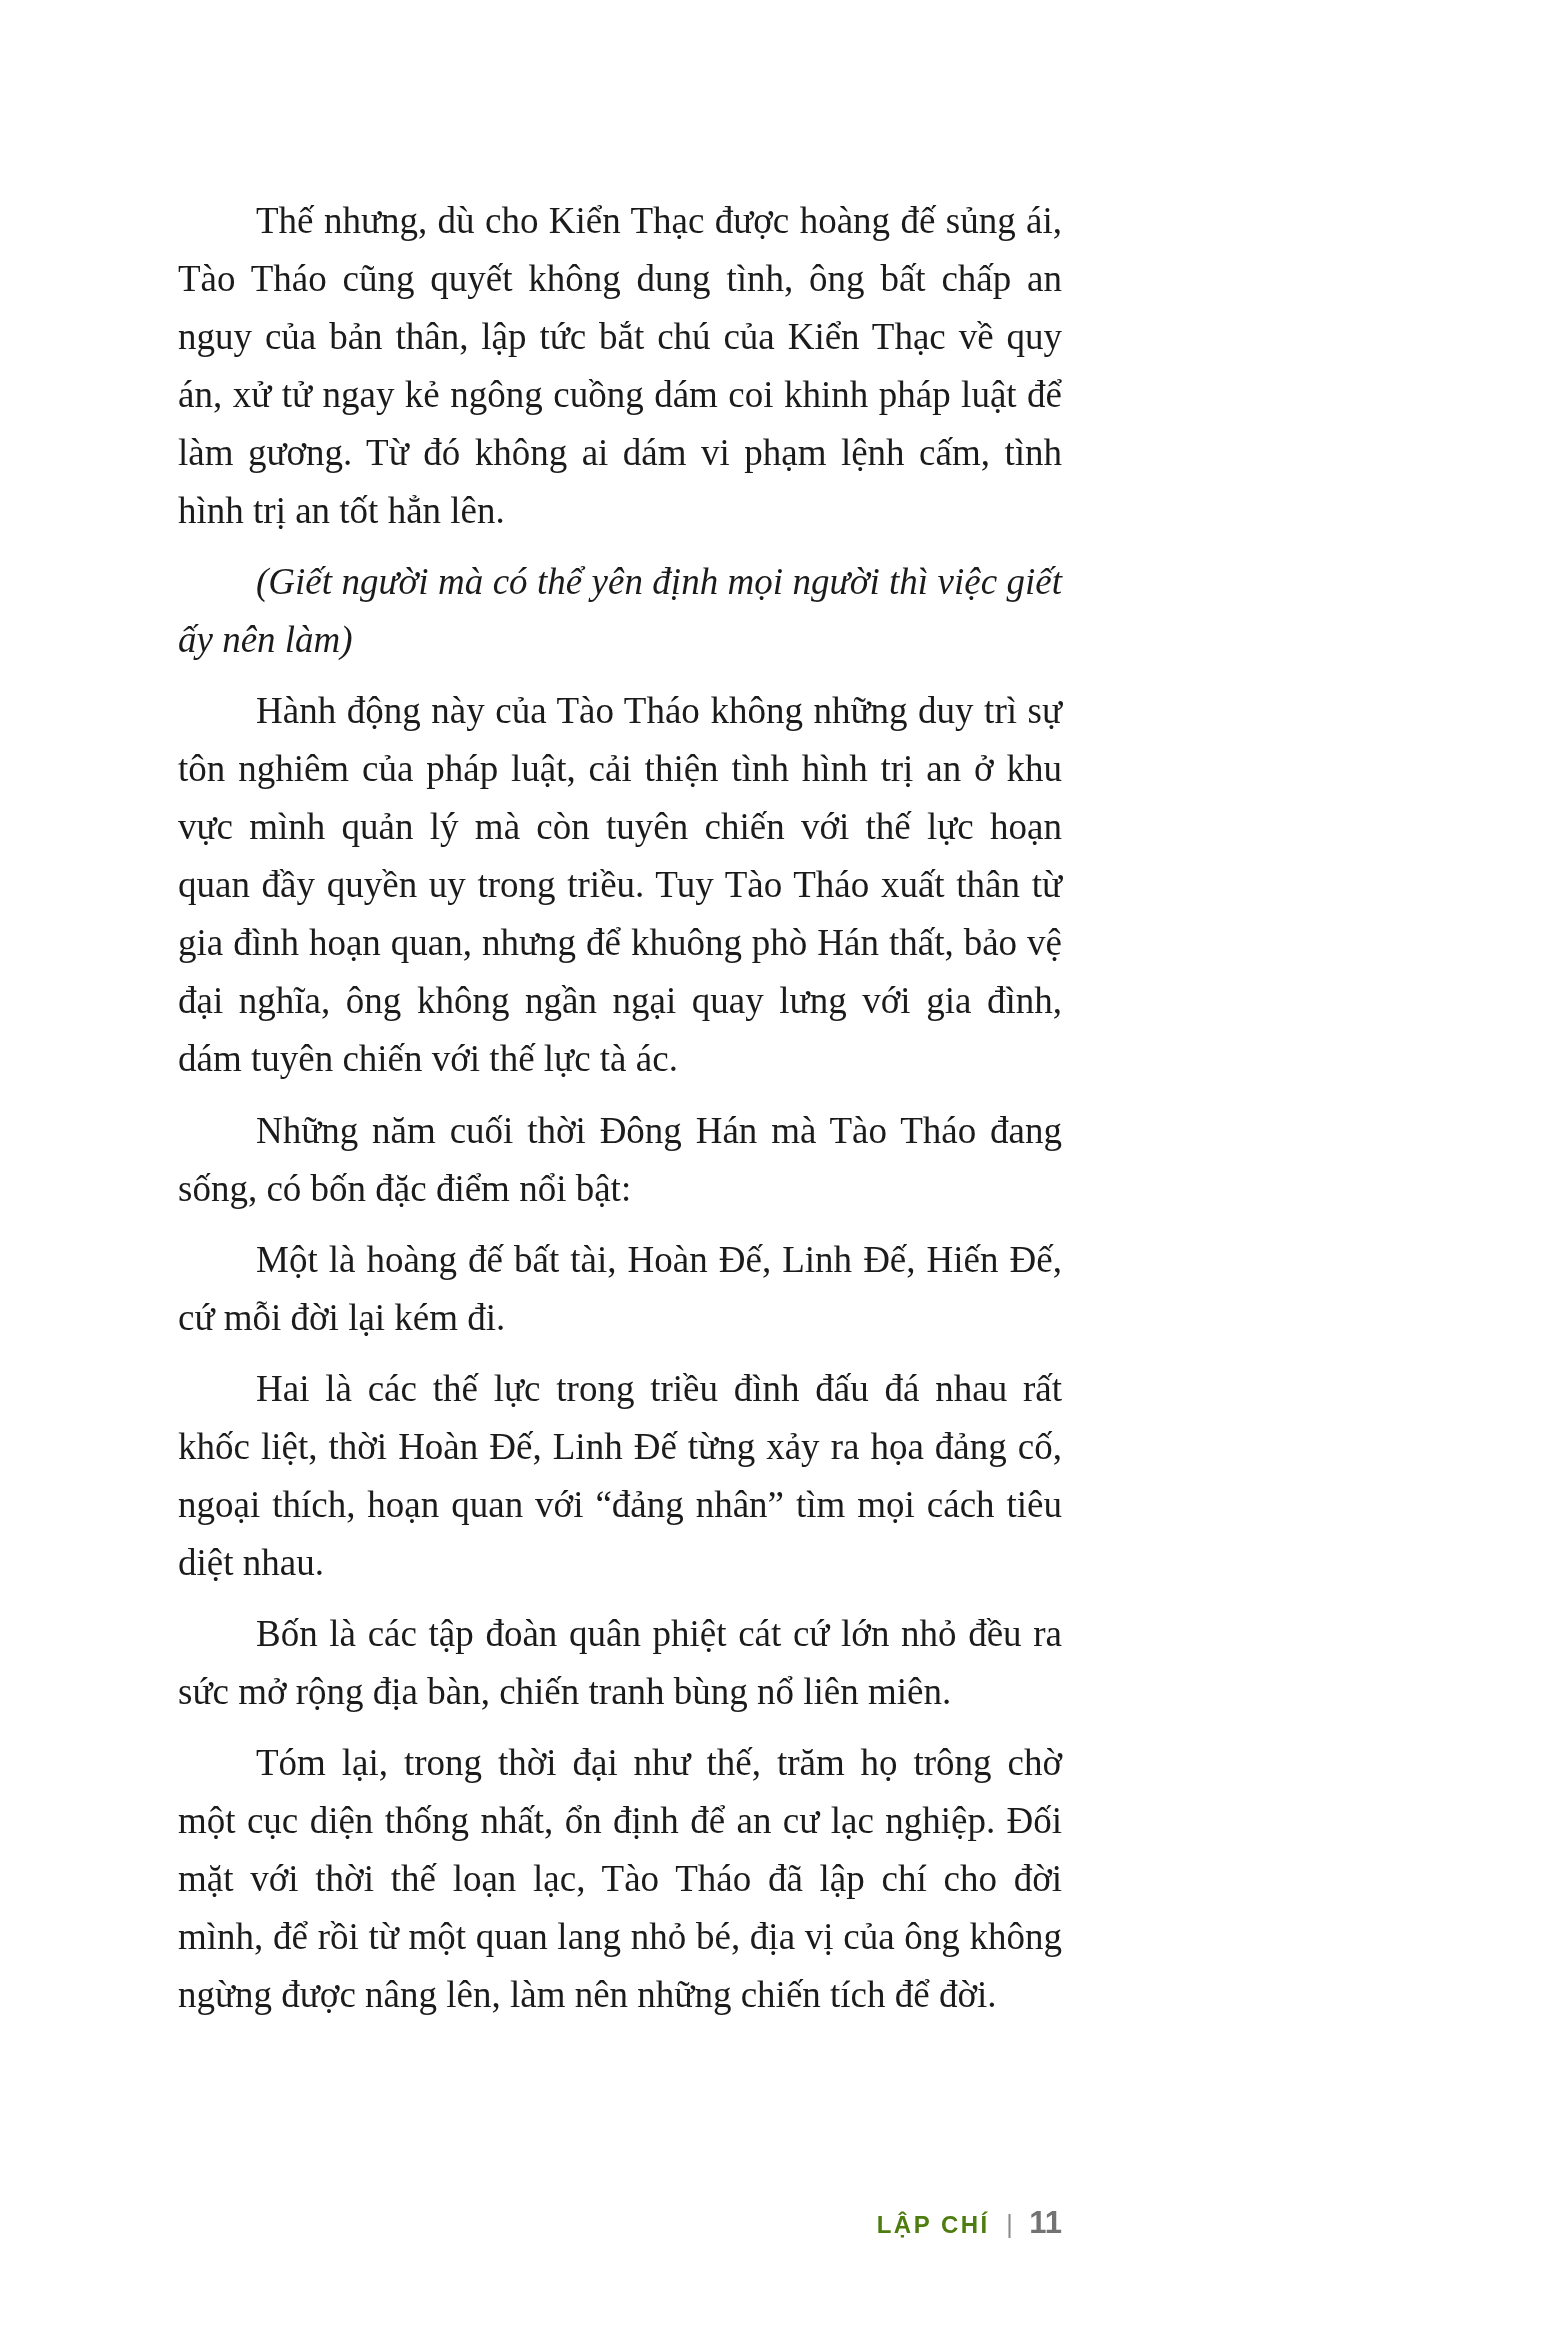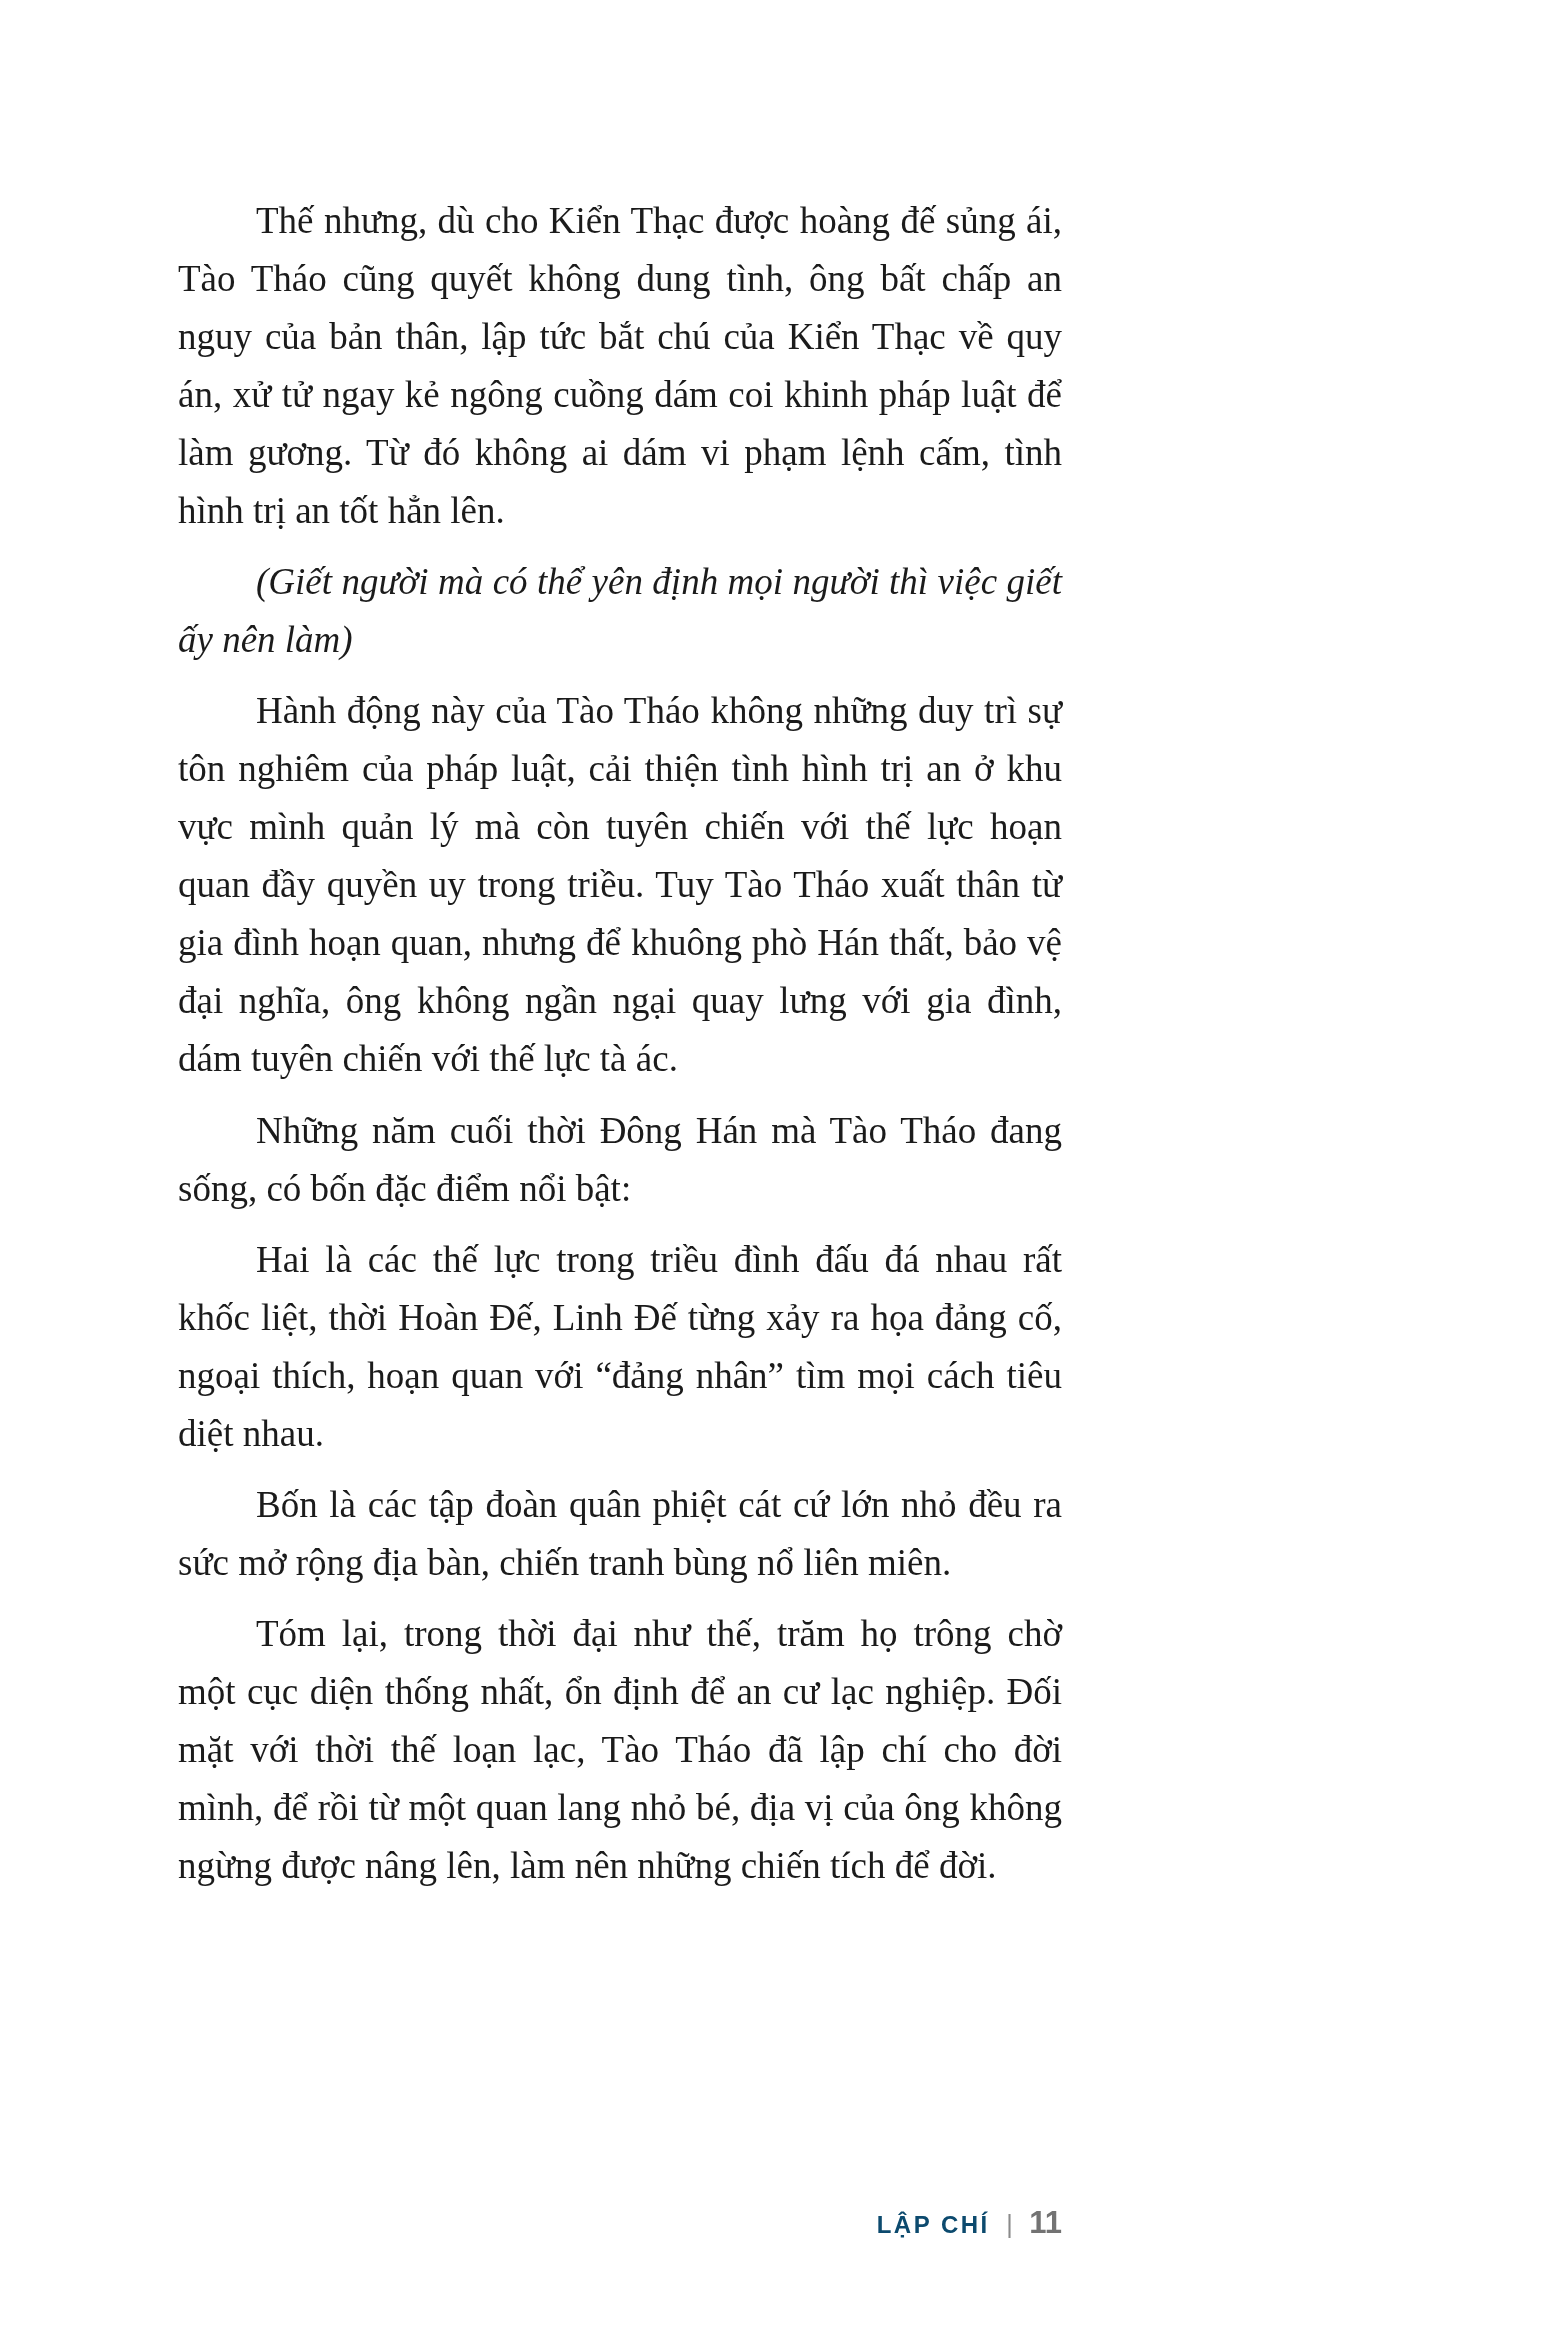--- a/index.html
+++ b/index.html
@@ -42,21 +42,21 @@
     bottom: 101px;
     display: flex;
     align-items: baseline;
     gap: 16.5px;
     font-family: "Liberation Sans", "DejaVu Sans", sans-serif;
   }
   .footer .chapter {
     font-size: 24px;
     font-weight: bold;
     letter-spacing: 2.5px;
-    color: #0c4a6e;
+    color: #4d7c0f;
   }
   .footer .sep {
     font-size: 25px;
     font-weight: normal;
     color: #8a8a8a;
   }
   .footer .pagenum {
     font-size: 31px;
     font-weight: bold;
     color: #737373;
@@ -72,20 +72,21 @@
     <p class="para">Thế nhưng, dù cho Kiển Thạc được hoàng đế sủng ái, Tào Tháo cũng quyết không dung tình, ông bất chấp an nguy của bản thân, lập tức bắt chú của Kiển Thạc về quy án, xử tử ngay kẻ ngông cuồng dám coi khinh pháp luật để làm gương. Từ đó không ai dám vi phạm lệnh cấm, tình hình trị an tốt hẳn lên.</p>
 
 
 
     <p class="para italic">(Giết người mà có thể yên định mọi người thì việc giết ấy nên làm)</p>
 
     <p class="para">Hành động này của Tào Tháo không những duy trì sự tôn nghiêm của pháp luật, cải thiện tình hình trị an ở khu vực mình quản lý mà còn tuyên chiến với thế lực hoạn quan đầy quyền uy trong triều. Tuy Tào Tháo xuất thân từ gia đình hoạn quan, nhưng để khuông phò Hán thất, bảo vệ đại nghĩa, ông không ngần ngại quay lưng với gia đình, dám tuyên chiến với thế lực tà ác.</p>
 
     <p class="para">Những năm cuối thời Đông Hán mà Tào Tháo đang sống, có bốn đặc điểm nổi bật:</p>
 
+    <p class="para">Một là hoàng đế bất tài, Hoàn Đế, Linh Đế, Hiến Đế, cứ mỗi đời lại kém đi.</p>
 
     <p class="para">Hai là các thế lực trong triều đình đấu đá nhau rất khốc liệt, thời Hoàn Đế, Linh Đế từng xảy ra họa đảng cố, ngoại thích, hoạn quan với “đảng nhân” tìm mọi cách tiêu diệt nhau.</p>
 
 
     <p class="para">Bốn là các tập đoàn quân phiệt cát cứ lớn nhỏ đều ra sức mở rộng địa bàn, chiến tranh bùng nổ liên miên.</p>
 
     <p class="para">Tóm lại, trong thời đại như thế, trăm họ trông chờ một cục diện thống nhất, ổn định để an cư lạc nghiệp. Đối mặt với thời thế loạn lạc, Tào Tháo đã lập chí cho đời mình, để rồi từ một quan lang nhỏ bé, địa vị của ông không ngừng được nâng lên, làm nên những chiến tích để đời.</p>
 
   </div>
 

